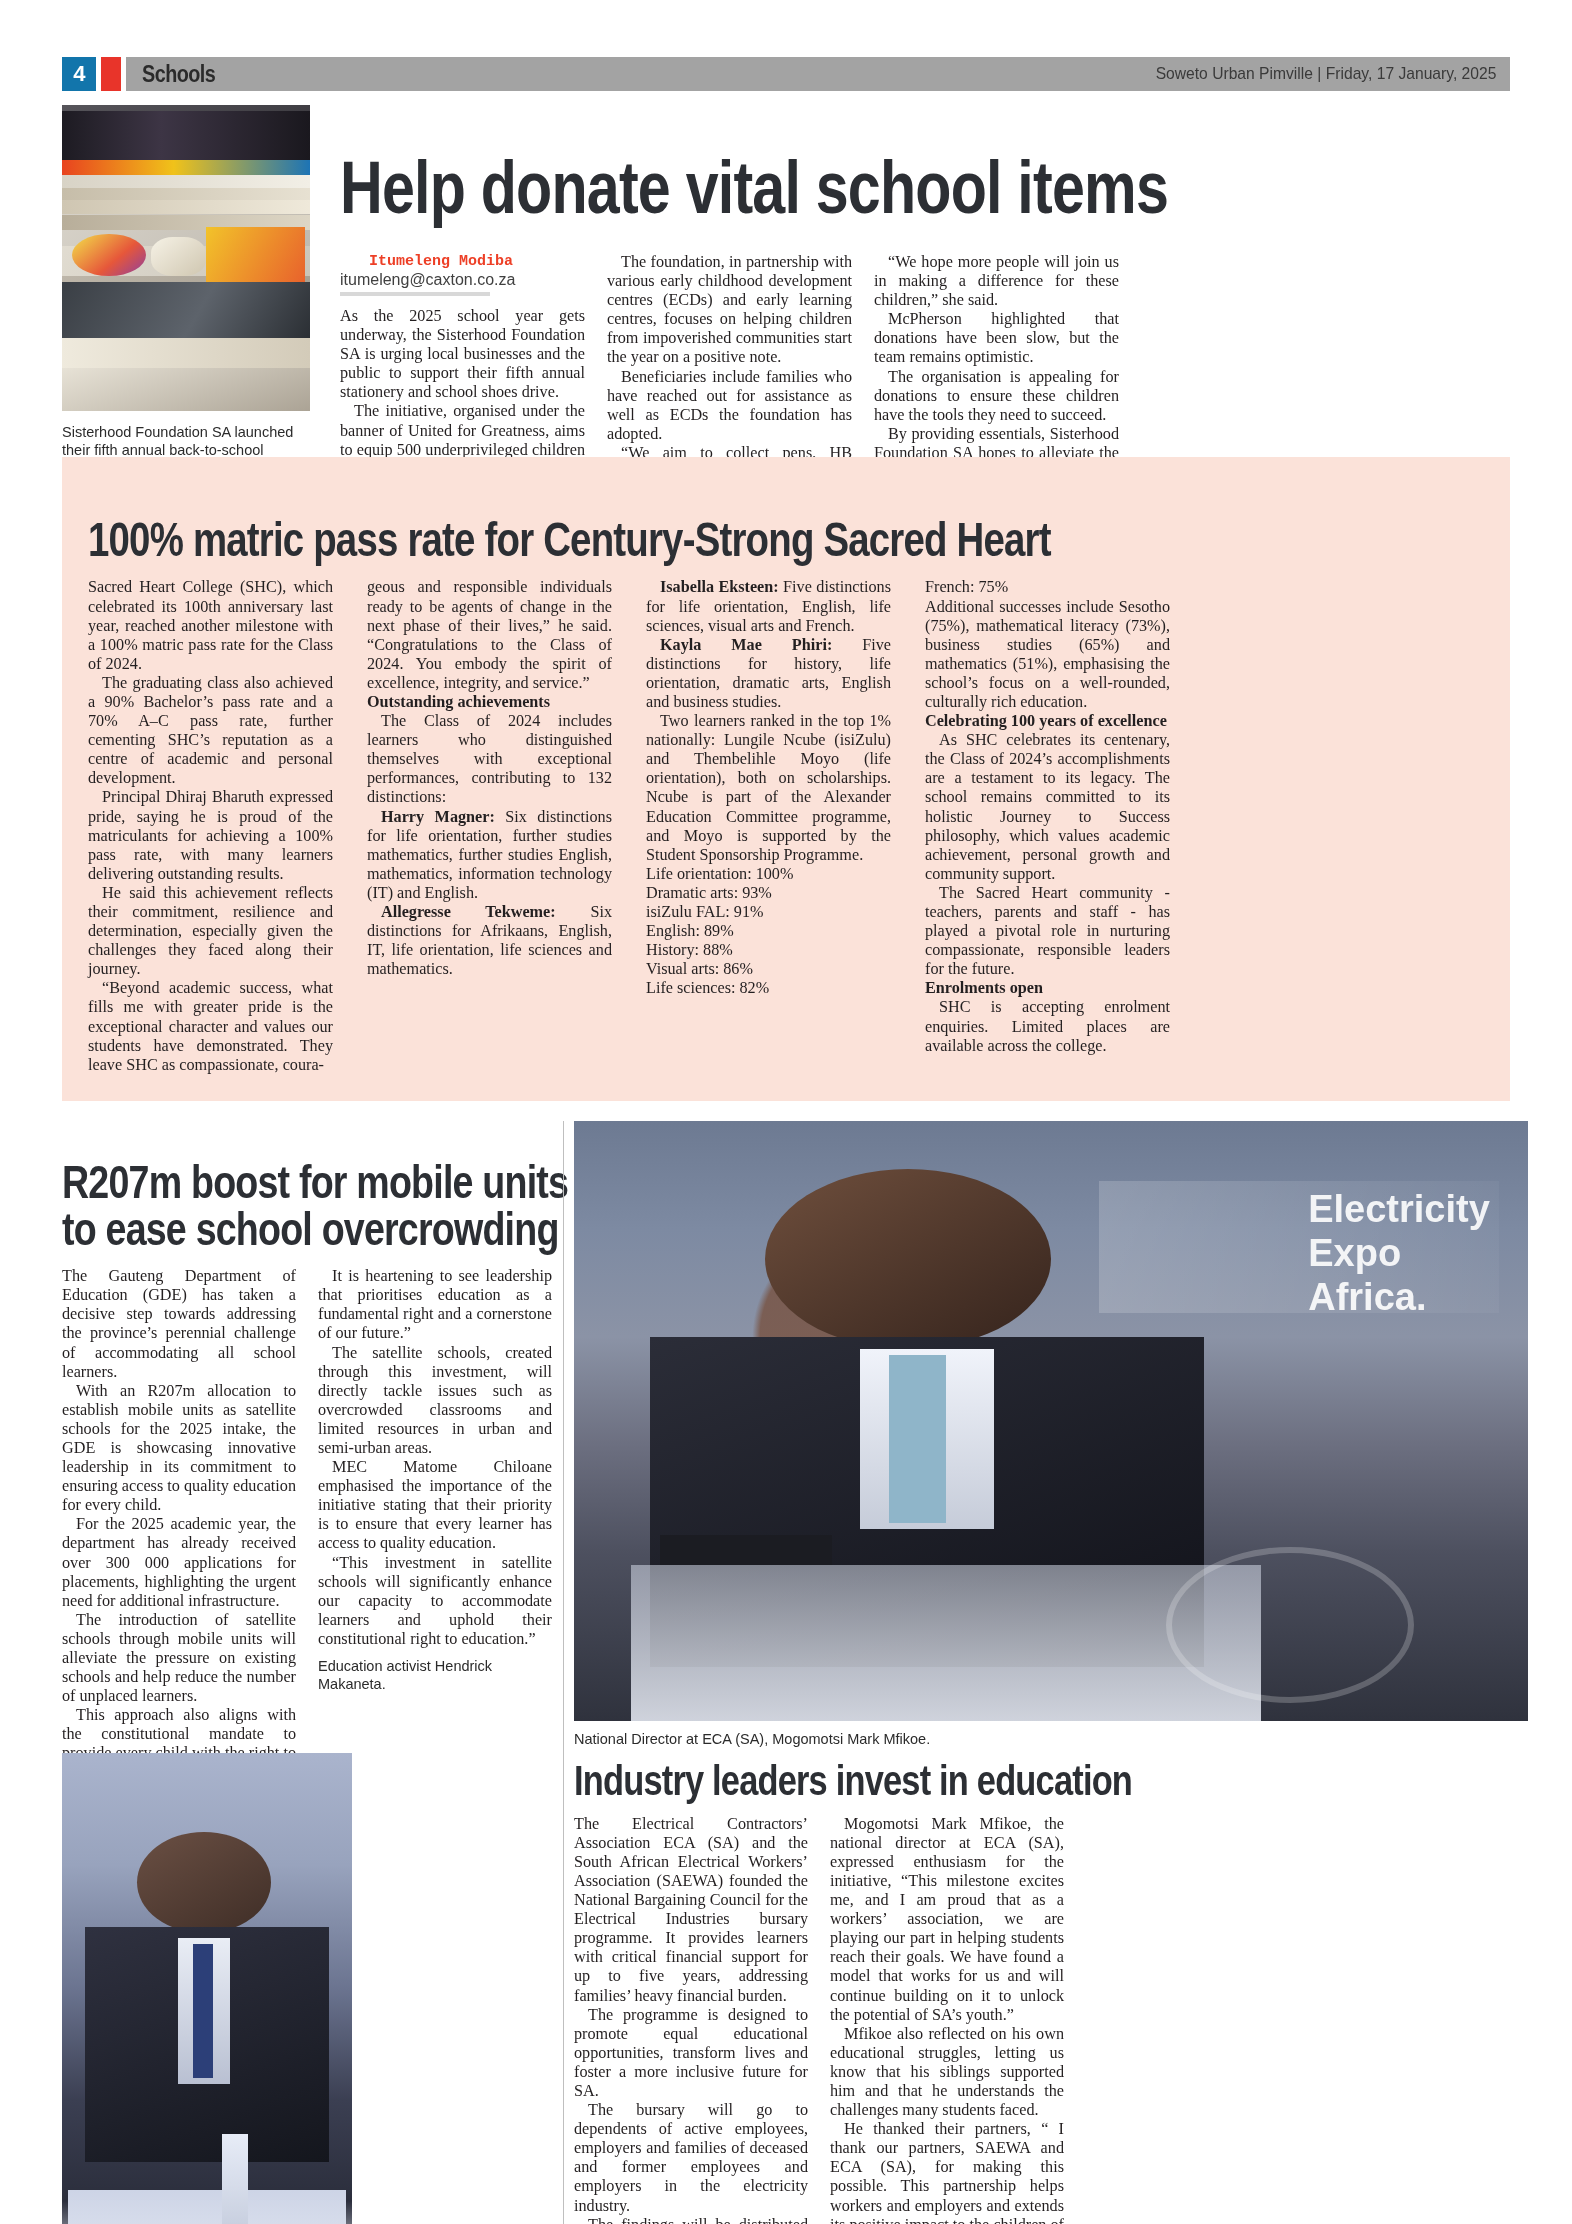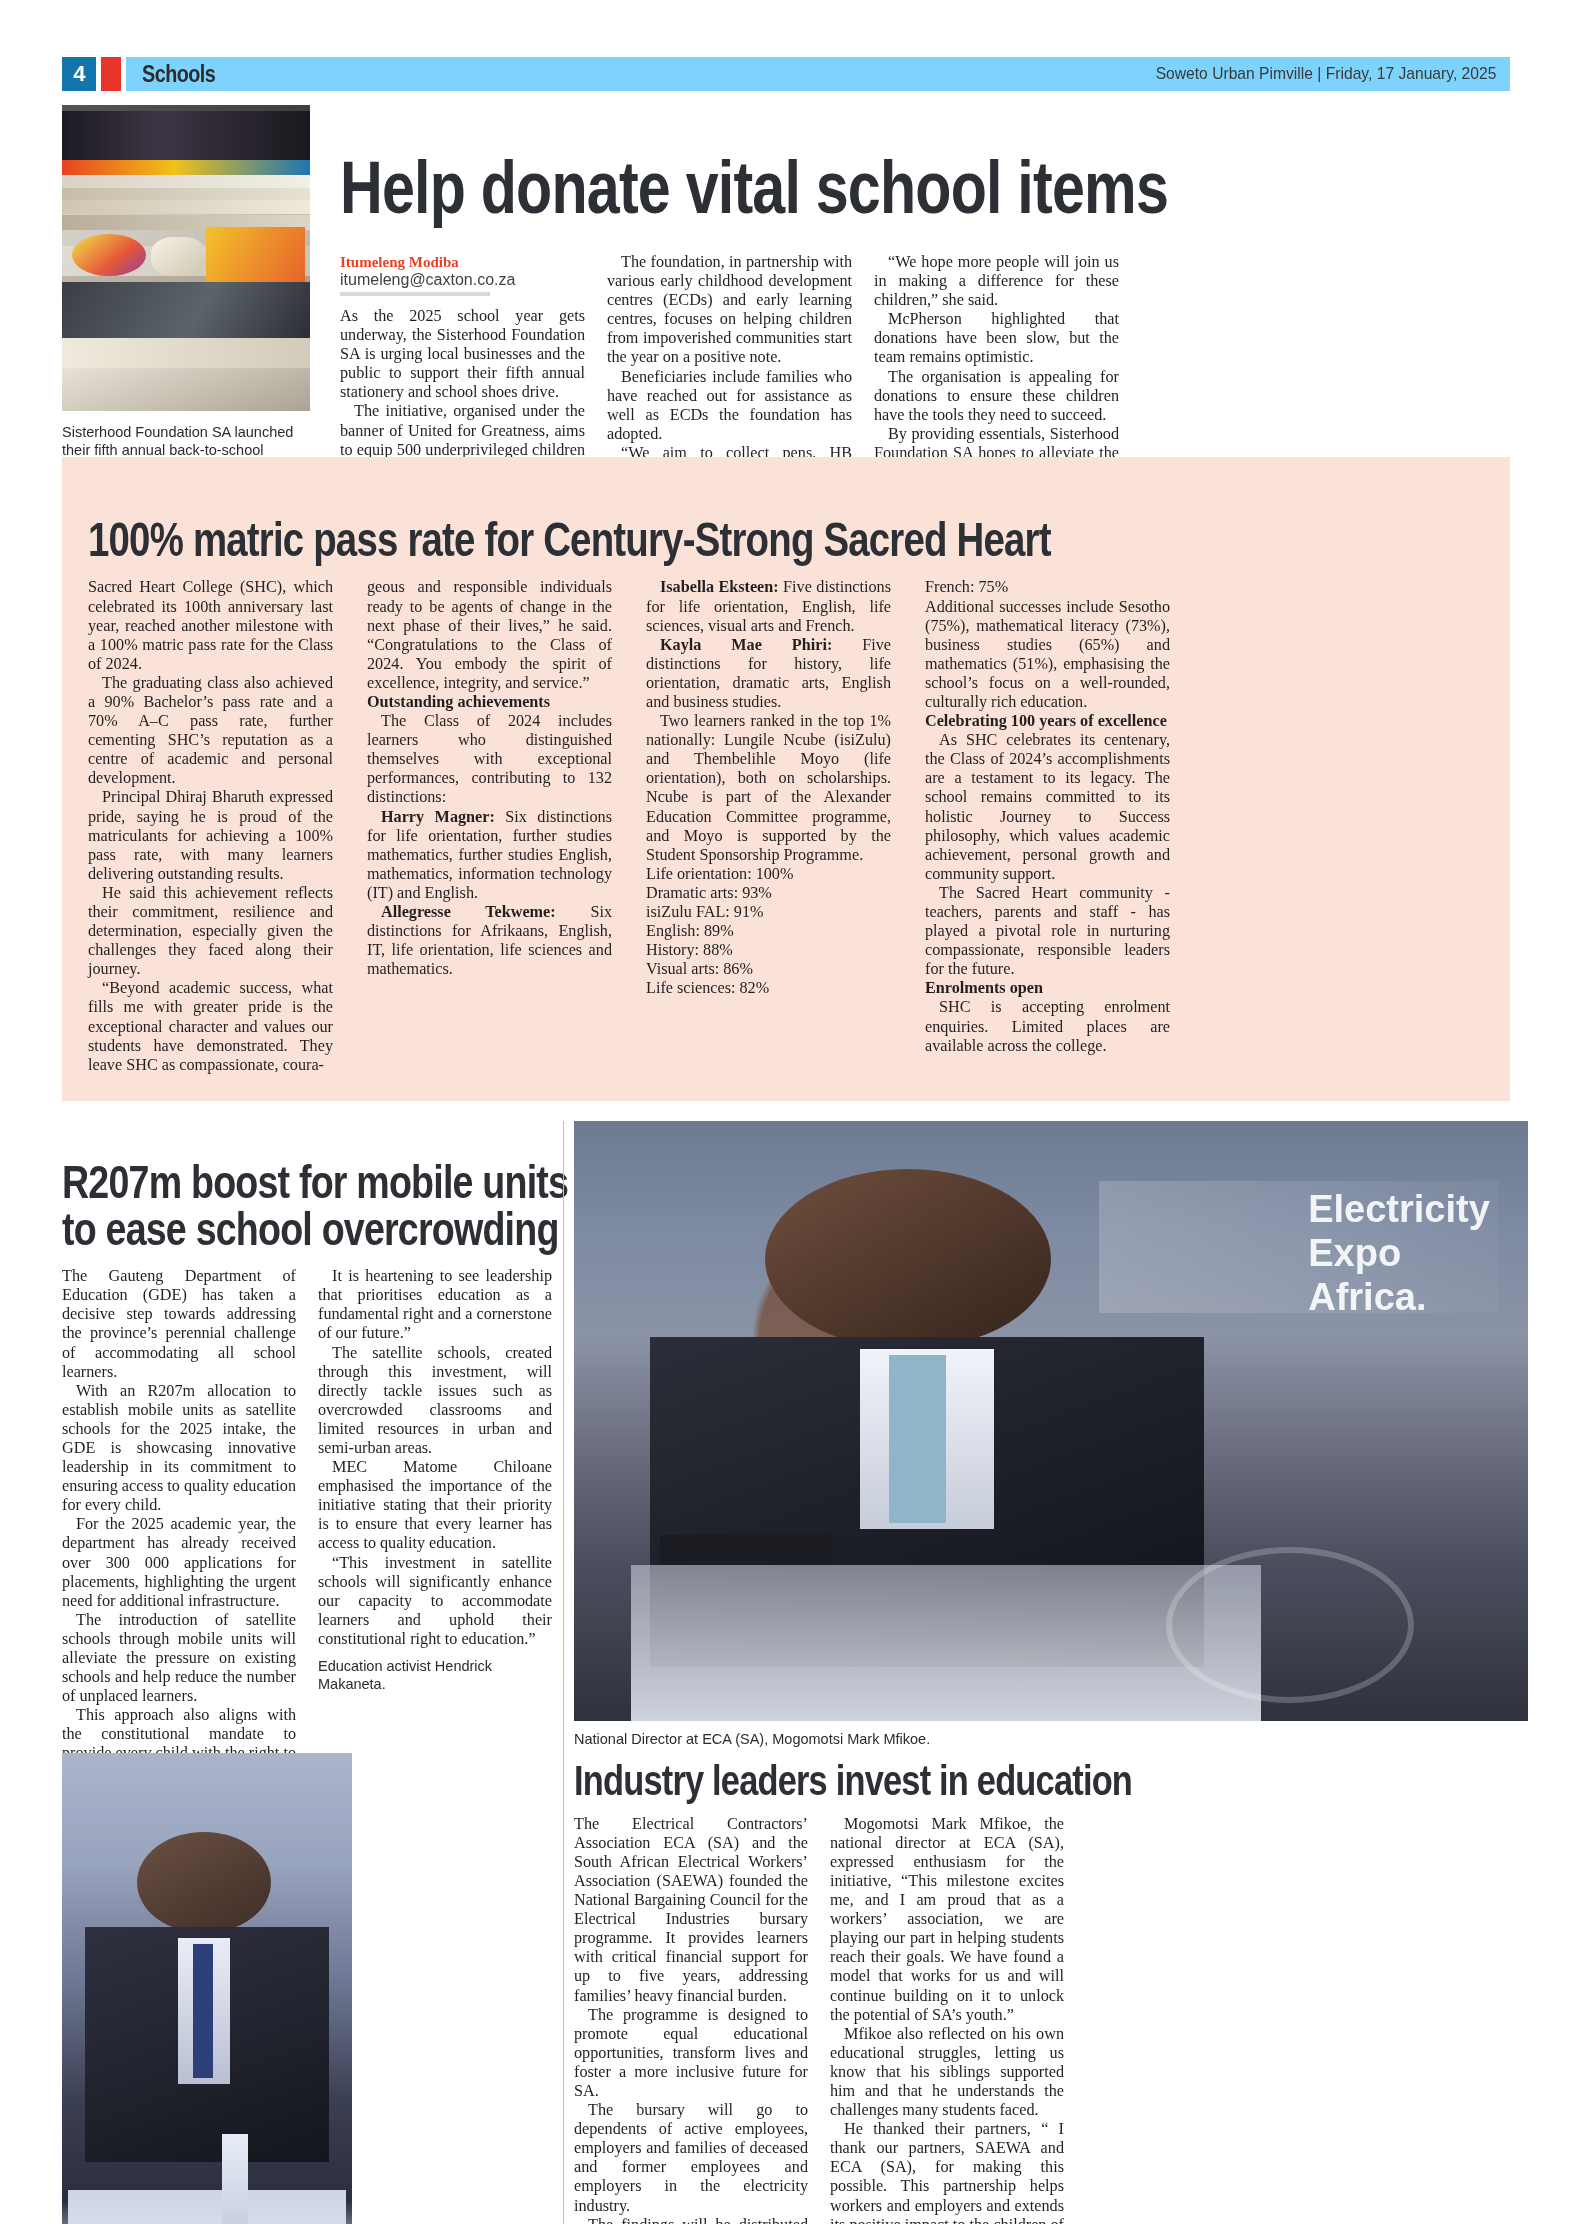--- a/index.html
+++ b/index.html
@@ -23,21 +23,21 @@
   }
   .page-num {
     width: 34px; background: #1275ab; color: #fff;
     font-family: "Liberation Sans", sans-serif;
     font-weight: bold; font-size: 22px;
     display: flex; align-items: center; justify-content: center;
     letter-spacing: -0.5px;
   }
   .red-block { width: 20px; background: #e8342a; margin-left: 5px; }
   .mast-bar {
-    flex: 1; background: #7dd3fc; margin-left: 5px;
+    flex: 1; background: #a3a3a3; margin-left: 5px;
     display: flex; align-items: center; justify-content: space-between;
     padding: 0 14px 0 16px;
   }
   .mast-section {
     font-family: "Liberation Sans", sans-serif;
     font-weight: bold; font-size: 23px; color: #2b2b2b;
     letter-spacing: -0.6px; transform: scaleX(0.86); transform-origin: left center;
   }
   .mast-date {
     font-family: "Liberation Sans", sans-serif;
@@ -78,22 +78,22 @@
                       #d8d2c6 34% 46%, #e8e2d4 46% 56%, #bfb6a6 56% 64%,
                       #cfc9bb 64% 78%, #e2ded2 78% 90%, #9a9288 90% 100%);
       overflow: hidden;
   }
   .ph-strip { position: absolute; left: 0; right: 0; }
   .art1-head {
     position: absolute; left: 278px; top: -2px;
     font-size: 74px;
   }
   .byline-name {
-    font-family: Liberation Serif, serif;
-    font-weight: bold; font-size: 15px; color: #ed3f26; line-height: 18px;
+    font-family: Liberation Mono, monospace;
+    font-weight: bold; font-size: 15px; color: #ed3f26; line-height: 18px; margin-left: 29px;
   }
   .byline-mail {
     font-family: Liberation Sans, sans-serif;
     font-size: 16px; color: #404040; line-height: 17px;
   }
   .byline-rule { height: 4px; width: 150px; background: #d8d8d8; margin: 4px 0 11px; }
 
   .col { position: absolute; width: 245px; }
   .c1 { left: 278px; top: 148px; }
   .c2 { left: 545px; top: 148px; }

